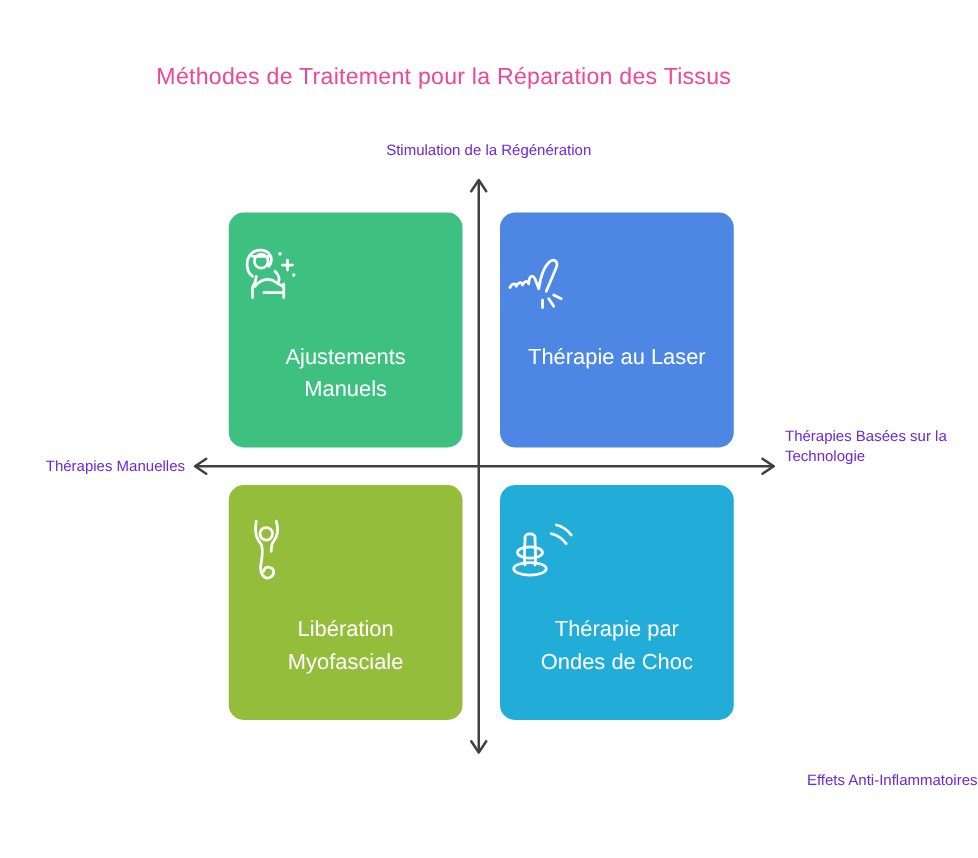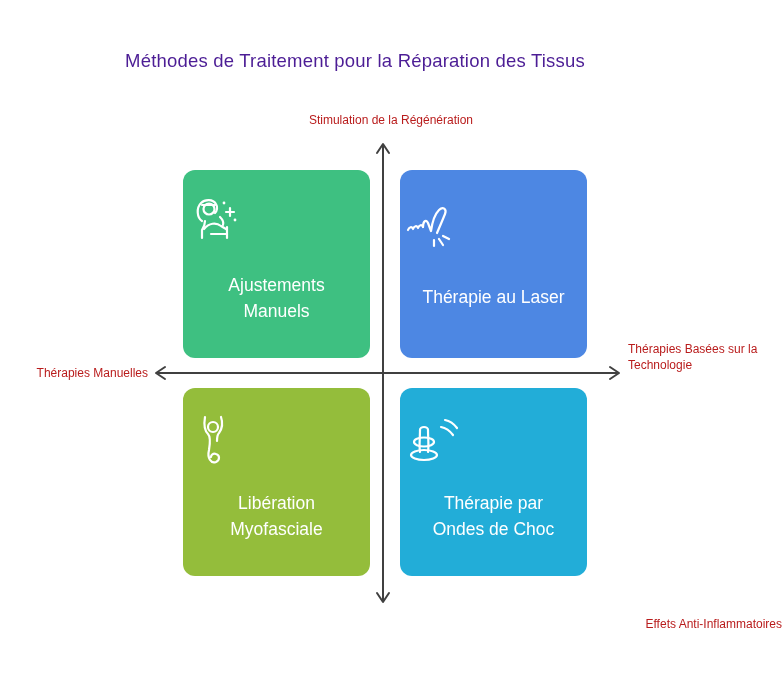--- a/index.html
+++ b/index.html
@@ -3,40 +3,40 @@
 <meta charset="utf-8">
 <style>
   * { margin: 0; padding: 0; box-sizing: border-box; }
   html, body { width: 782px; height: 686px; background: #ffffff; }
   body { font-family: "Liberation Sans", sans-serif; }
   .canvas { position: relative; width: 782px; height: 686px; background: #ffffff; overflow: hidden; }
 
   .page-title {
     position: absolute; top: 50px; left: 0; width: 710px;
     text-align: center; font-size: 18.5px; font-weight: 400;
-    color: #4c1d95; letter-spacing: 0.2px;
+    color: #ec4899; letter-spacing: 0.2px;
   }
 
   .axis-label {
-    position: absolute; font-size: 12px; color: #b91c1c; line-height: 16px;
+    position: absolute; font-size: 12px; color: #6d28d9; line-height: 16px;
   }
   .axis-label.top    { top: 112px; left: 0; width: 782px; text-align: center; }
   .axis-label.bottom { top: 616px; left: 0; width: 782px; text-align: right; }
   .axis-label.left   { top: 365px; right: 634px; width: 160px; text-align: right; white-space: nowrap; }
   .axis-label.right  { top: 341px; left: 628px; width: 134px; text-align: left; }
 
   .axes-svg { position: absolute; top: 0; left: 0; width: 782px; height: 686px; pointer-events: none; }
 
   .quadrant {
     position: absolute; width: 187px; height: 188px; border-radius: 12px;
     display: flex; flex-direction: column; 
     padding-top: 26px;
   }
   .quadrant.tl { left: 183px; top: 170px; }
-  .quadrant.tr { left: 400px; top: 170px; gap: 12px; }
+  .quadrant.tr { left: 400px; top: 170px; }
   .quadrant.bl { left: 183px; top: 388px; }
   .quadrant.br { left: 400px; top: 388px; }
 
   .q-icon { width: 60px; height: 52px; flex: 0 0 auto; }
   .q-icon svg { width: 60px; height: 52px; display: block; }
   .q-icon path, .q-icon circle, .q-icon ellipse {
     fill: none; stroke: #ffffff; stroke-width: 2.2;
     stroke-linecap: round; stroke-linejoin: round;
   }
   .q-icon .dot { fill: #ffffff; stroke: none; }

